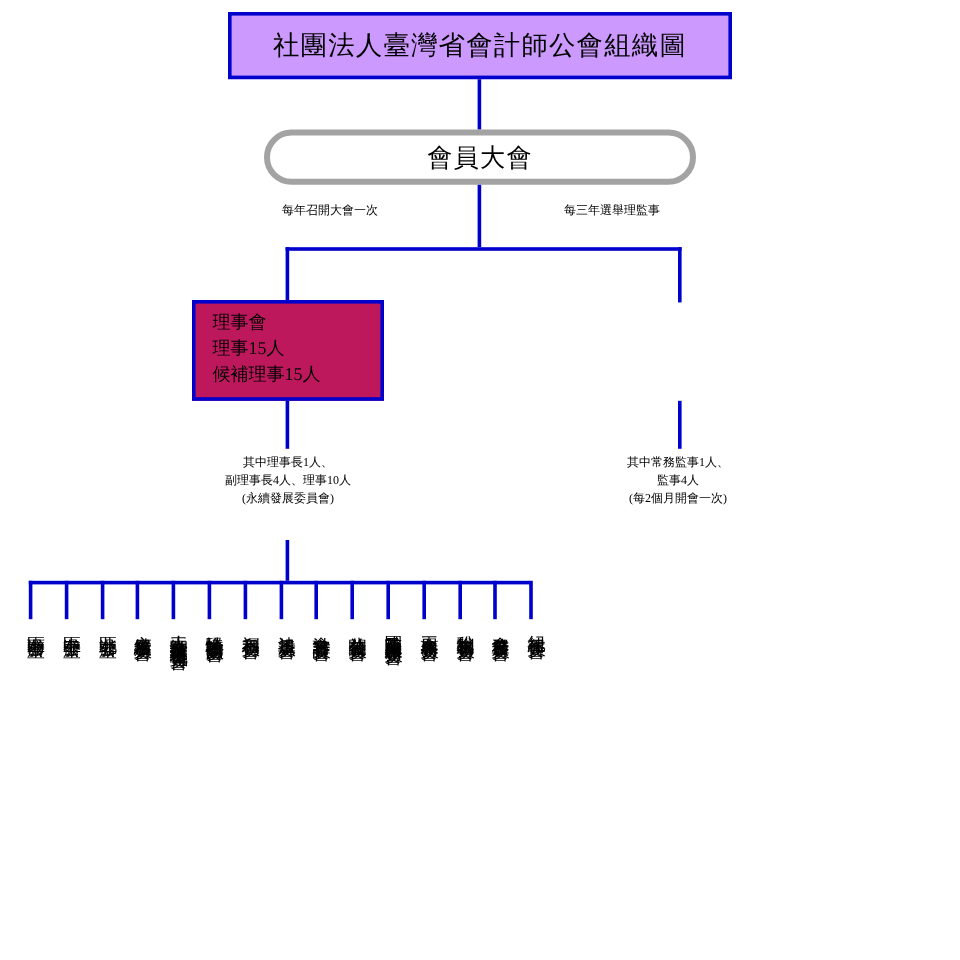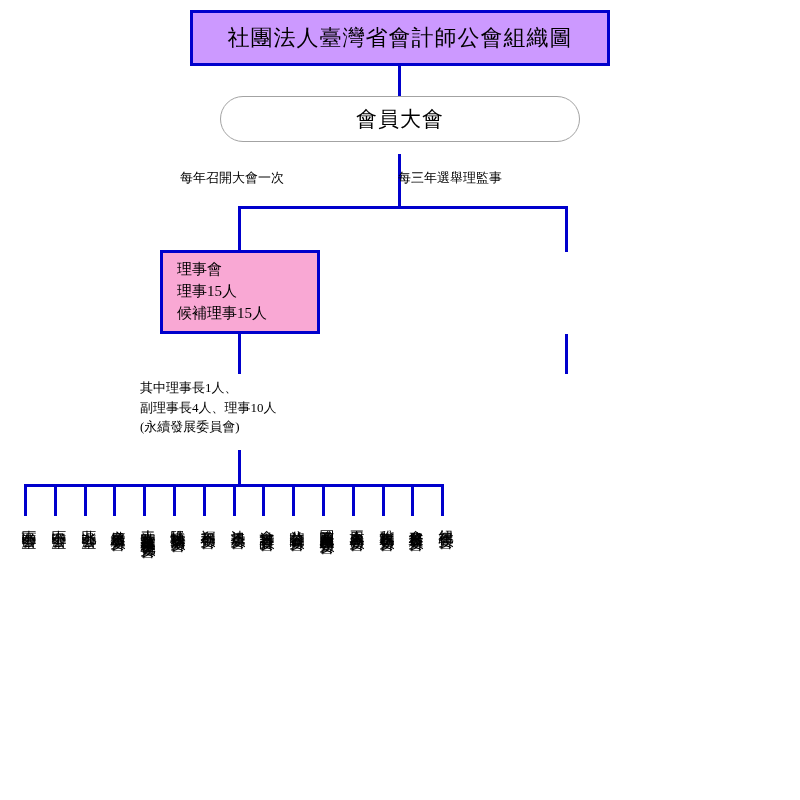--- a/index.html
+++ b/index.html
@@ -38,37 +38,37 @@
     background: #cc99ff;
     border: 3px solid #0000cc;
     align-items: center;
     font-size: 22px;
     letter-spacing: 1px;
     font-weight: normal;
   }
   
   #assembly-box {
     left: 220px;
-    top: 96px;
+    top: 108px;
     width: 360px;
     height: 46px;
     background: #ffffff;
-    border: 1px solid #a3a3a3;
+    border: 5px solid #a3a3a3;
     border-radius: 23px;
     align-items: center;
     font-size: 21px;
     letter-spacing: 1px;
   }
   
   #board-box {
     left: 160px;
     top: 250px;
     width: 160px;
     height: 84px;
-    background: #f9a8d4;
+    background: #be185d;
     border: 3px solid #0000cc;
     align-items: flex-start;
     padding-left: 14px;
     font-size: 15px;
     line-height: 1.45;
   }
   
   #supervisor-box {
     left: 486px;
     top: 250px;
@@ -76,34 +76,35 @@
     height: 84px;
     background: #ff99cc;
     border: 3px solid #0000cc;
     align-items: flex-start;
     padding-left: 14px;
     font-size: 15px;
     line-height: 1.45;
   }
   .note {
     position: absolute;
-    font-size: 13px;
+    font-size: 10px;
     line-height: 1.5;
-    text-align: left;
+    text-align: center;
     white-space: pre-line;
   }
   #edge-note-left {
     left: 180px;
     top: 168px;
     width: 190px;
   }
   #edge-note-right {
     left: 398px;
     top: 168px;
     width: 200px;
+    padding-left: 12px;
   }
   #board-note {
     left: 140px;
     top: 378px;
     width: 200px;
   }
   #supervisor-note {
     left: 470px;
     top: 378px;
     width: 190px;
@@ -161,20 +162,23 @@
     <span>候補理事15人</span>
   </div>
 
 
   <div class="line vline" style="left:238px; top:334px; height:40px;"></div>
   <div class="line vline" style="left:565px; top:334px; height:40px;"></div>
 
   <div class="note" id="board-note">其中理事長1人、
 副理事長4人、理事10人
 (永續發展委員會)</div>
+  <div class="note" id="supervisor-note">其中常務監事1人、
+監事4人
+(每2個月開會一次)</div>
 
   <div class="line vline" style="left:238px; top:450px; height:34px;"></div>
   <div class="line hline" style="left:24px; top:484px; width:418px;"></div>
 
   <div id="committee-layer">
       <div class="line vline" style="left: 24px; top: 484px; height: 32px;"></div>
       <div class="vlabel" style="left: 15px;">南區辦公室</div>
       <div class="line vline" style="left: 54px; top: 484px; height: 32px;"></div>
       <div class="vlabel" style="left: 45px;">中區辦公室</div>
       <div class="line vline" style="left: 84px; top: 484px; height: 32px;"></div>

